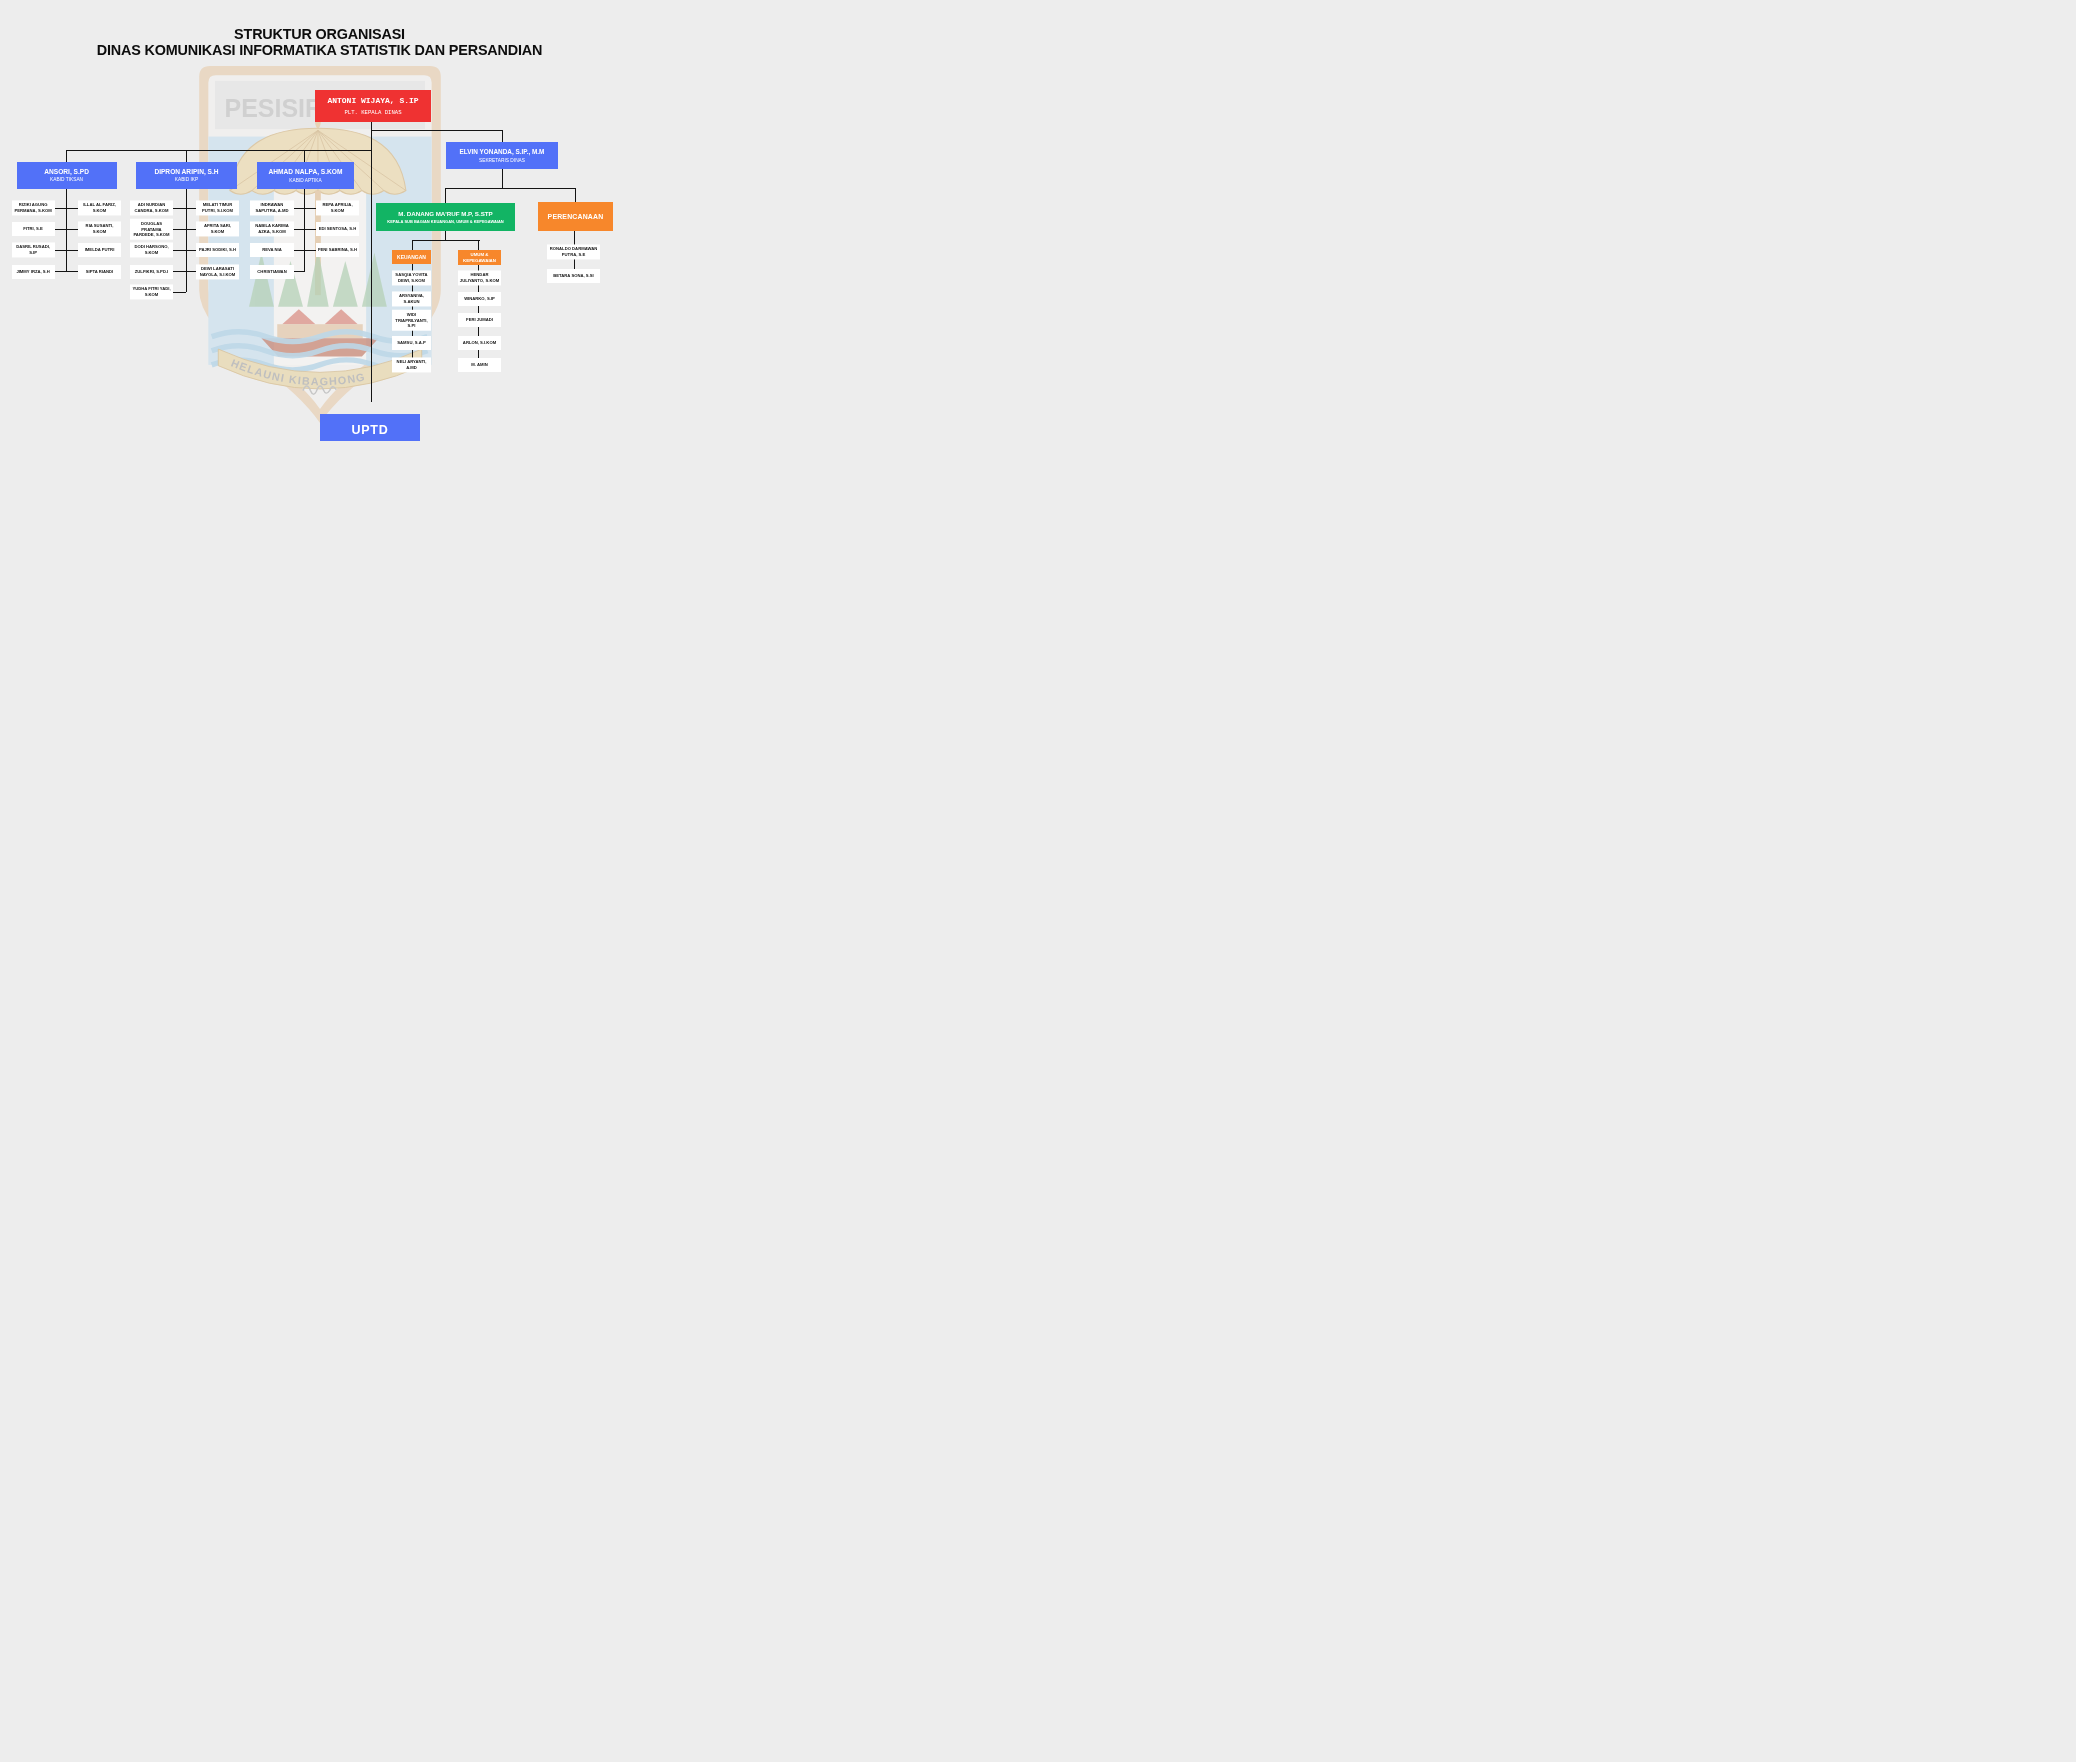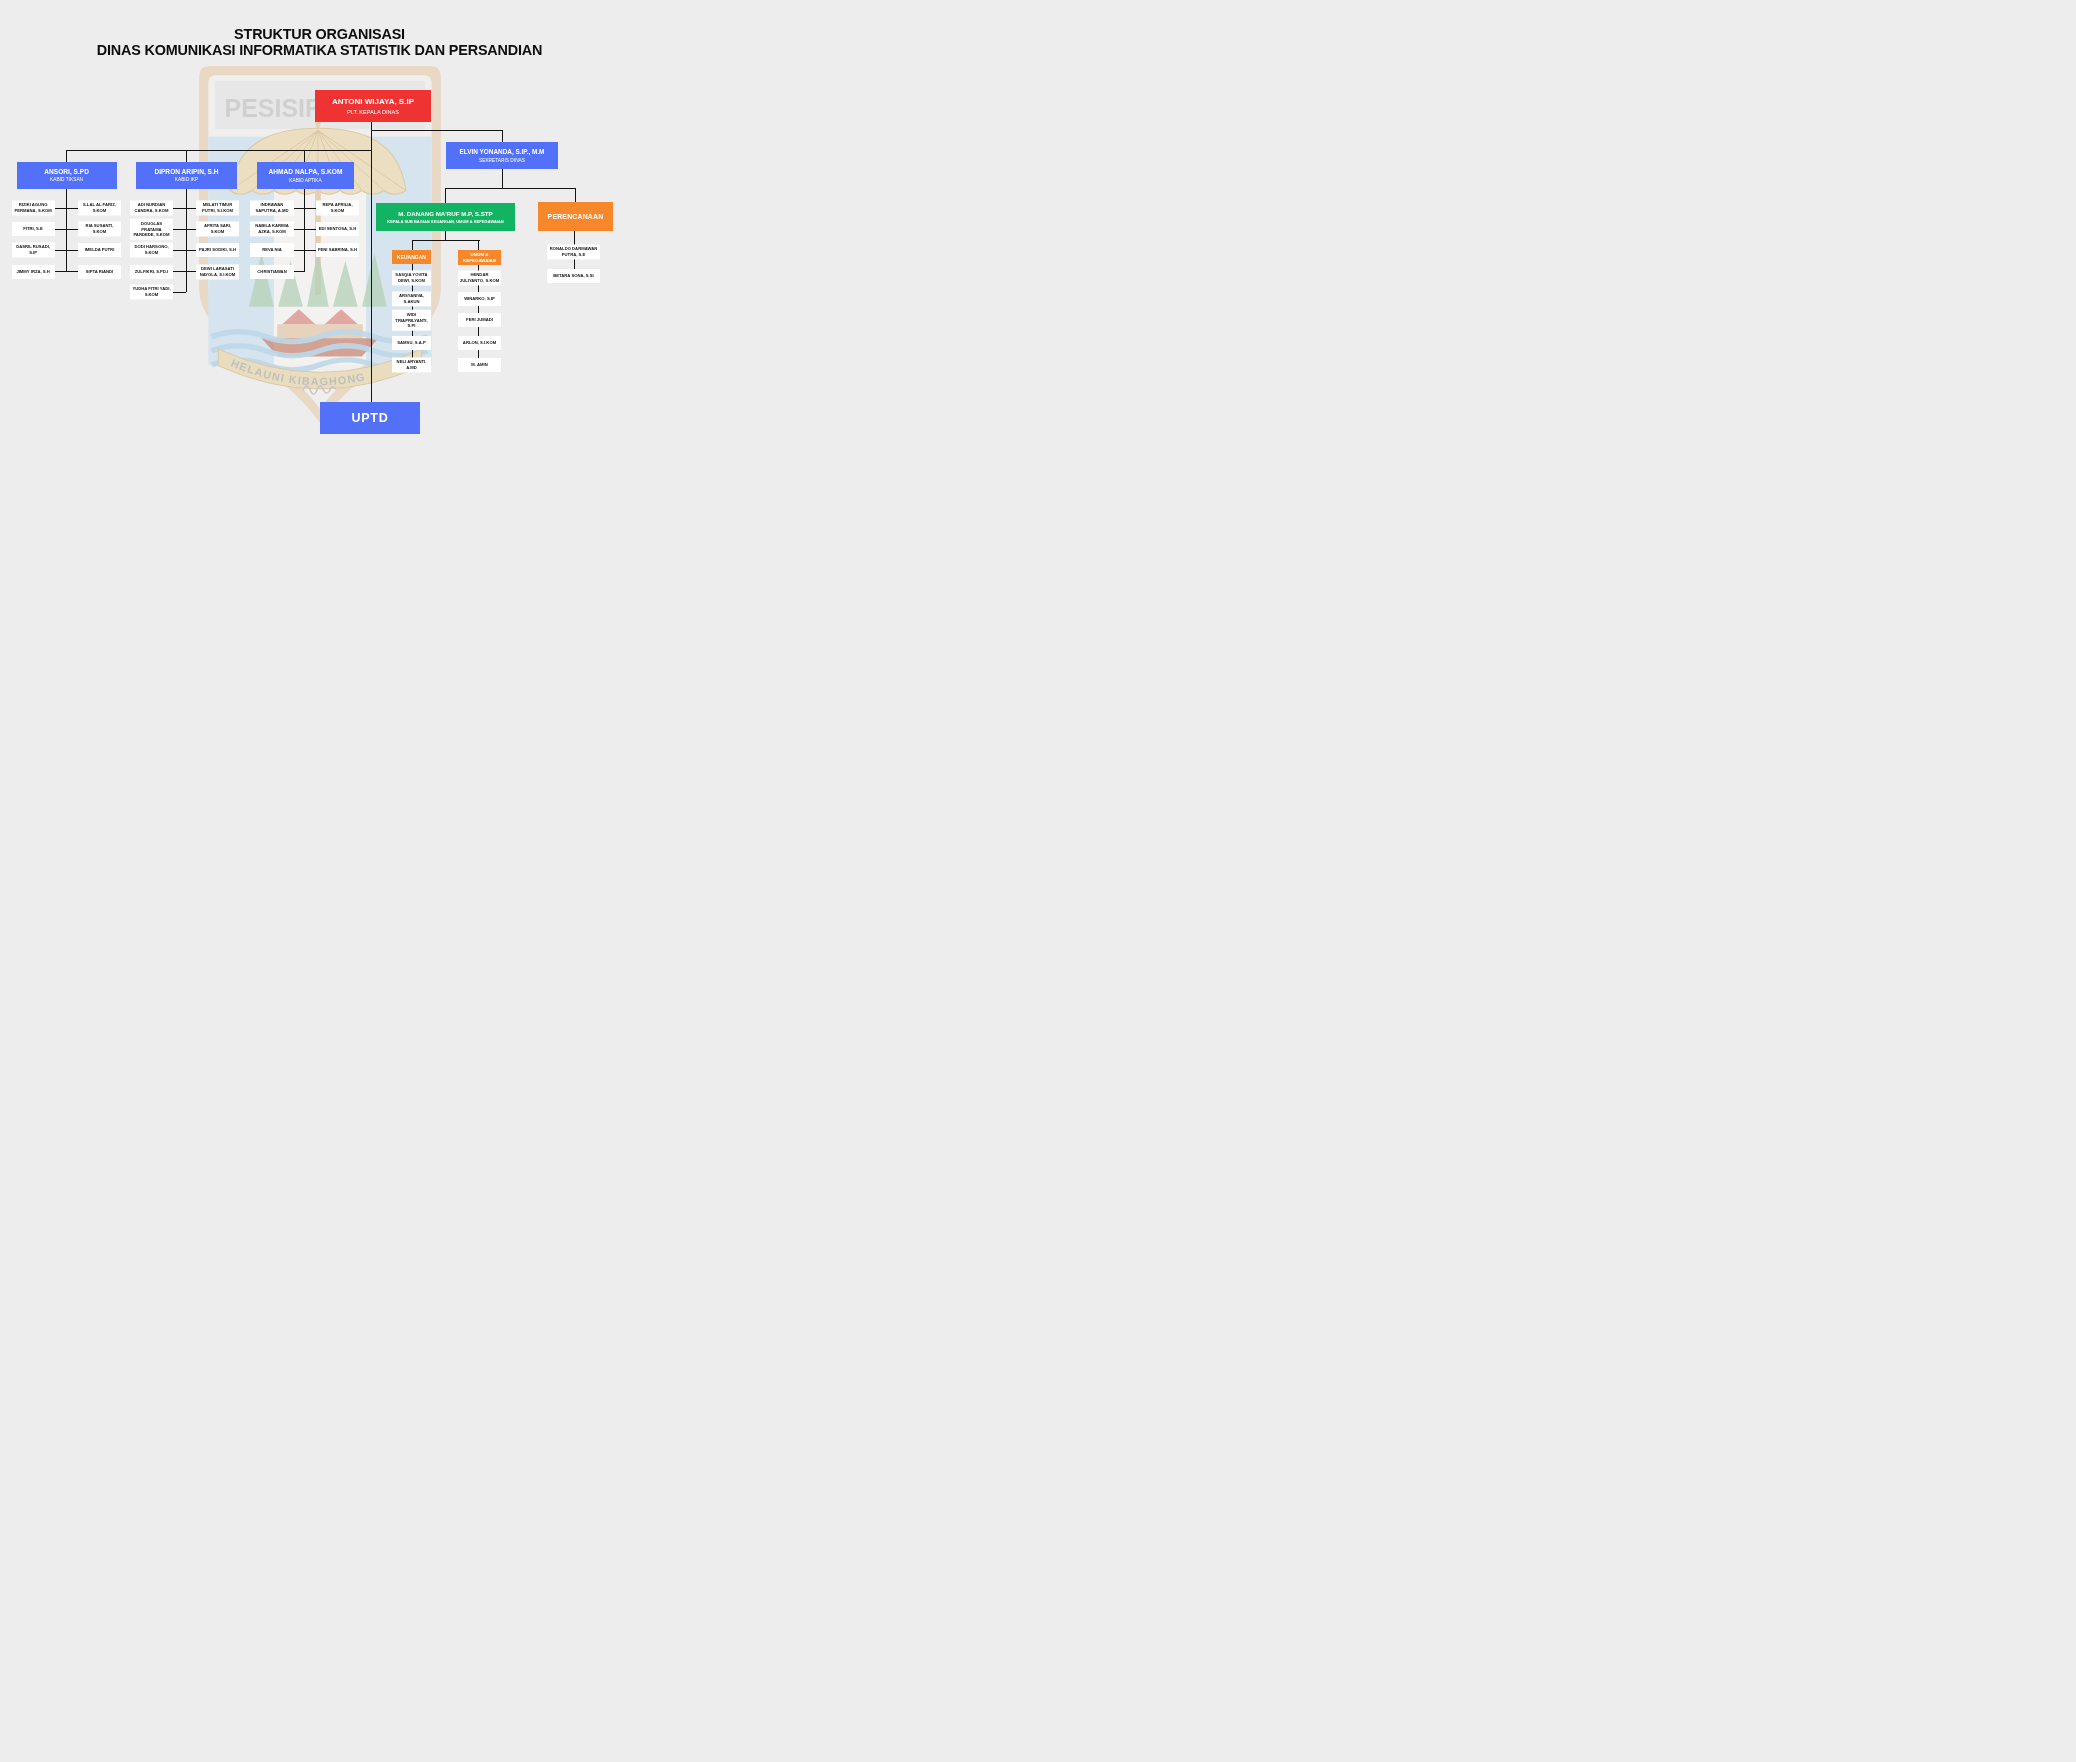--- a/index.html
+++ b/index.html
@@ -120,21 +120,21 @@
   <div class="ln hl" style="left:172px;top:208px;width:24px;"></div>
   <div class="ln hl" style="left:172px;top:229px;width:24px;"></div>
   <div class="ln hl" style="left:172px;top:250px;width:24px;"></div>
   <div class="ln hl" style="left:172px;top:271px;width:24px;"></div>
   <div class="ln hl" style="left:172px;top:292px;width:13.7px;"></div>
   <div class="ln hl" style="left:294px;top:208px;width:22.4px;"></div>
   <div class="ln hl" style="left:294px;top:229px;width:22.4px;"></div>
   <div class="ln hl" style="left:294px;top:250px;width:22.4px;"></div>
   <div class="ln hl" style="left:294px;top:271px;width:10.8px;"></div>
 
-  <div class="cbox" style="left:315px;top:90px;width:116px;height:32px;background:#EF3232;gap:3.7px;">
+  <div class="cbox" style="left:315px;top:90px;width:116px;height:32px;background:#EF3232;gap:3.7px;font-family:Liberation Mono, monospace;">
     <div class="nm" style="font-size:8px;">ANTONI WIJAYA, S.IP</div>
     <div class="rl" style="font-size:5.6px;">PLT. KEPALA DINAS</div>
   </div>
 
   <div class="cbox" style="left:446px;top:142px;width:112px;height:27px;background:#5271F8;gap:2.5px;">
     <div class="nm" style="font-size:6.4px;">ELVIN YONANDA, S.IP., M.M</div>
     <div class="rl" style="font-size:4.8px;">SEKRETARIS DINAS</div>
   </div>
 
   <div class="cbox" style="left:16.6px;top:162px;width:100px;height:26.6px;background:#5271F8;gap:2.1px;">
@@ -159,21 +159,21 @@
     <div class="nm" style="font-size:6.9px;letter-spacing:0.2px;">PERENCANAAN</div>
   </div>
 
   <div class="cbox" style="left:392px;top:250px;width:39px;height:14px;background:#F7872B;">
     <div class="nm" style="font-size:5px;">KEUANGAN</div>
   </div>
   <div class="cbox" style="left:458px;top:250px;width:43px;height:15.4px;background:#F7872B;">
     <div class="nm" style="font-size:4.4px;white-space:normal;line-height:1.3;width:95%;">UMUM &amp; KEPEGAWAIAN</div>
   </div>
 
-  <div class="cbox" style="left:320px;top:402px;width:100px;height:32px;background:#5271F8;">
+  <div class="cbox" style="left:320px;top:414px;width:100px;height:32px;background:#5271F8;">
     <div class="nm" style="font-size:12.5px;letter-spacing:0.8px;">UPTD</div>
   </div>
 
   <div class="wbox" style="left:11.6px;top:208px;width:43px;">RIZIKI AGUNG PERMANA, S.KOM</div>
   <div class="wbox" style="left:11.6px;top:229px;width:43px;">FITRI, S.E</div>
   <div class="wbox" style="left:11.6px;top:250px;width:43px;">DASRIL RUSADI, S.IP</div>
   <div class="wbox" style="left:11.6px;top:272px;width:43px;">JIMMY IRZA, S.H</div>
   <div class="wbox" style="left:78px;top:208px;width:43px;">ILLAL AL FARIZ, S.KOM</div>
   <div class="wbox" style="left:78px;top:229px;width:43px;">RIA SUSANTI, S.KOM</div>
   <div class="wbox" style="left:78px;top:250px;width:43px;">IMELDA PUTRI</div>

